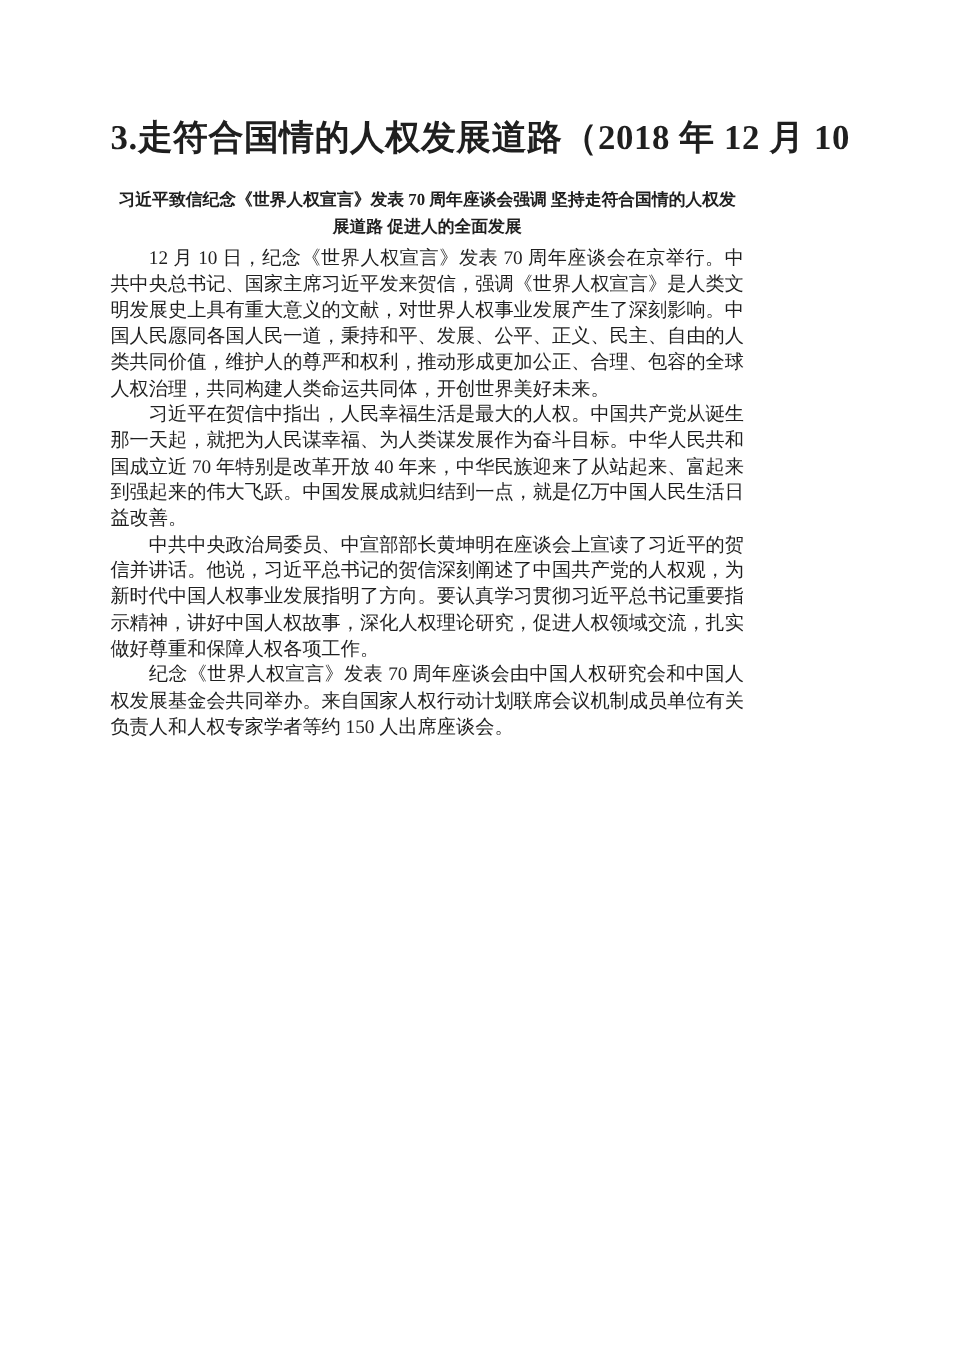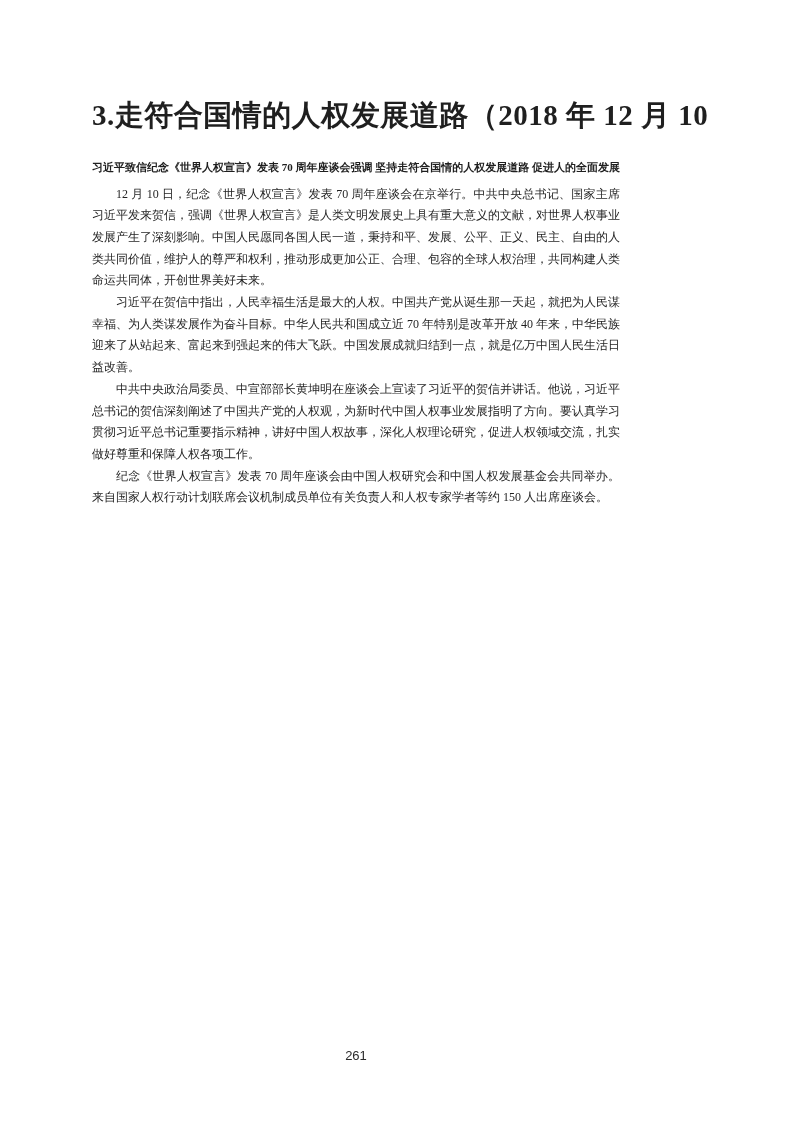--- a/index.html
+++ b/index.html
@@ -25,27 +25,27 @@
     text-align: center;
     font-size: 29px;
     font-weight: 700;
     line-height: 38px;
     letter-spacing: 0.5px;
     white-space: nowrap;
   }
   .doc-subtitle {
     margin: 0 0 5px 0;
     text-align: center;
-    font-size: 11px;
+    font-size: 14px;
     font-weight: 700;
     line-height: 21.5px;
   }
   .body-text p {
     margin: 0;
-    font-size: 12px;
+    font-size: 16px;
     line-height: 21.7px;
     text-indent: 2em;
     text-align: justify;
     text-justify: inter-ideograph;
     word-break: break-all;
   }
   .page-number {
     position: absolute;
     top: 1048px;
     left: 0;
@@ -63,14 +63,13 @@
   <div class="content">
     <h1 class="doc-title">3.走符合国情的人权发展道路（2018 年 12 月 10 日）</h1>
     <h2 class="doc-subtitle">习近平致信纪念《世界人权宣言》发表 70 周年座谈会强调 坚持走符合国情的人权发展道路 促进人的全面发展</h2>
     <div class="body-text">
       <p>12 月 10 日，纪念《世界人权宣言》发表 70 周年座谈会在京举行。中共中央总书记、国家主席习近平发来贺信，强调《世界人权宣言》是人类文明发展史上具有重大意义的文献，对世界人权事业发展产生了深刻影响。中国人民愿同各国人民一道，秉持和平、发展、公平、正义、民主、自由的人类共同价值，维护人的尊严和权利，推动形成更加公正、合理、包容的全球人权治理，共同构建人类命运共同体，开创世界美好未来。</p>
       <p>习近平在贺信中指出，人民幸福生活是最大的人权。中国共产党从诞生那一天起，就把为人民谋幸福、为人类谋发展作为奋斗目标。中华人民共和国成立近 70 年特别是改革开放 40 年来，中华民族迎来了从站起来、富起来到强起来的伟大飞跃。中国发展成就归结到一点，就是亿万中国人民生活日益改善。</p>
       <p>中共中央政治局委员、中宣部部长黄坤明在座谈会上宣读了习近平的贺信并讲话。他说，习近平总书记的贺信深刻阐述了中国共产党的人权观，为新时代中国人权事业发展指明了方向。要认真学习贯彻习近平总书记重要指示精神，讲好中国人权故事，深化人权理论研究，促进人权领域交流，扎实做好尊重和保障人权各项工作。</p>
       <p>纪念《世界人权宣言》发表 70 周年座谈会由中国人权研究会和中国人权发展基金会共同举办。来自国家人权行动计划联席会议机制成员单位有关负责人和人权专家学者等约 150 人出席座谈会。</p>
     </div>
   </div>
-  <div class="page-number">261</div>
 </div>
 
 </body></html>

